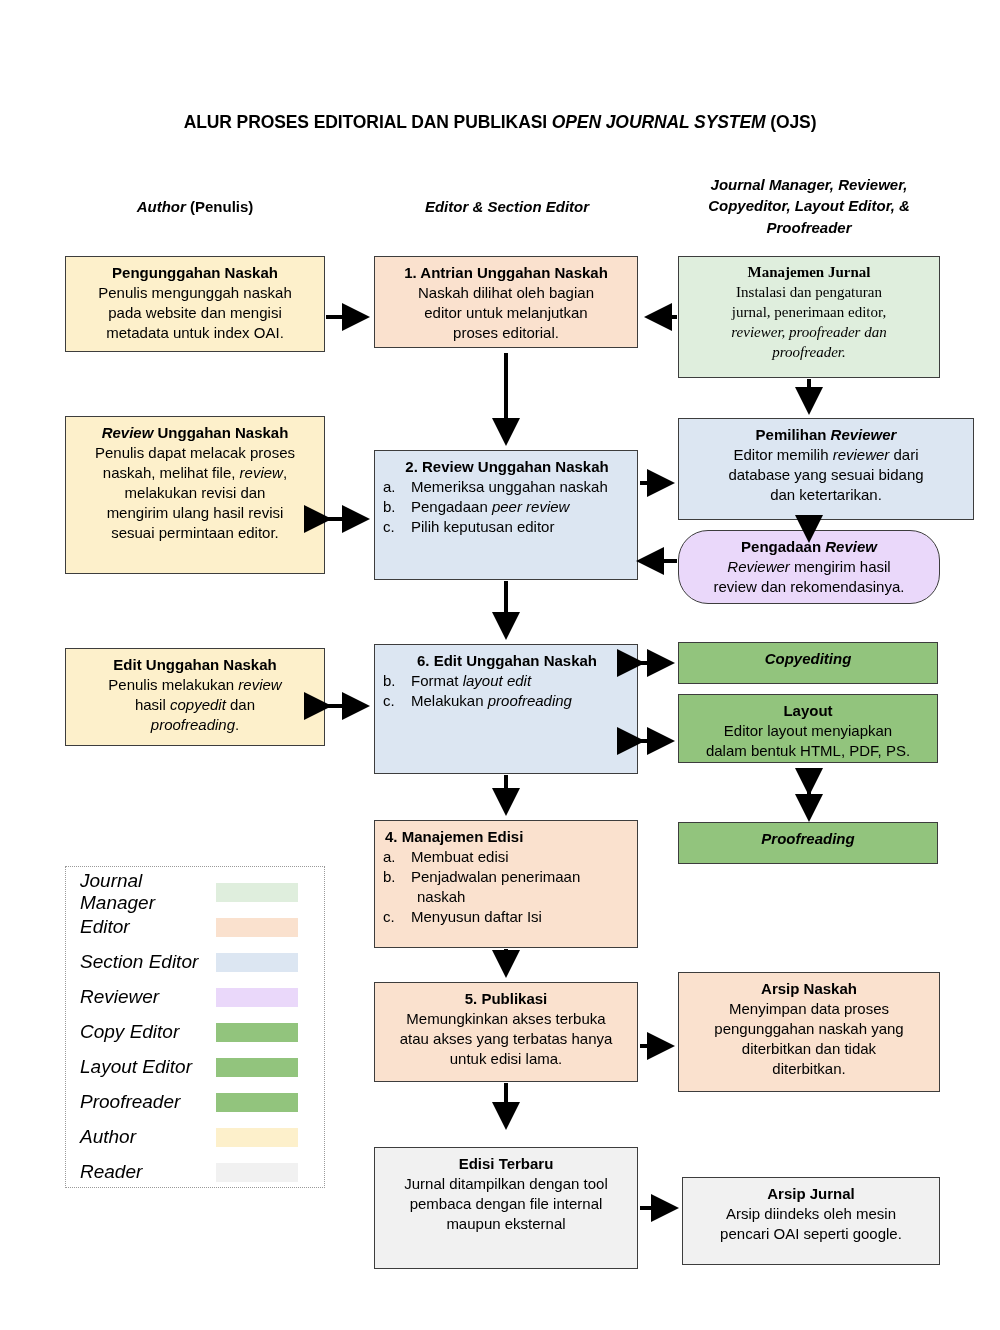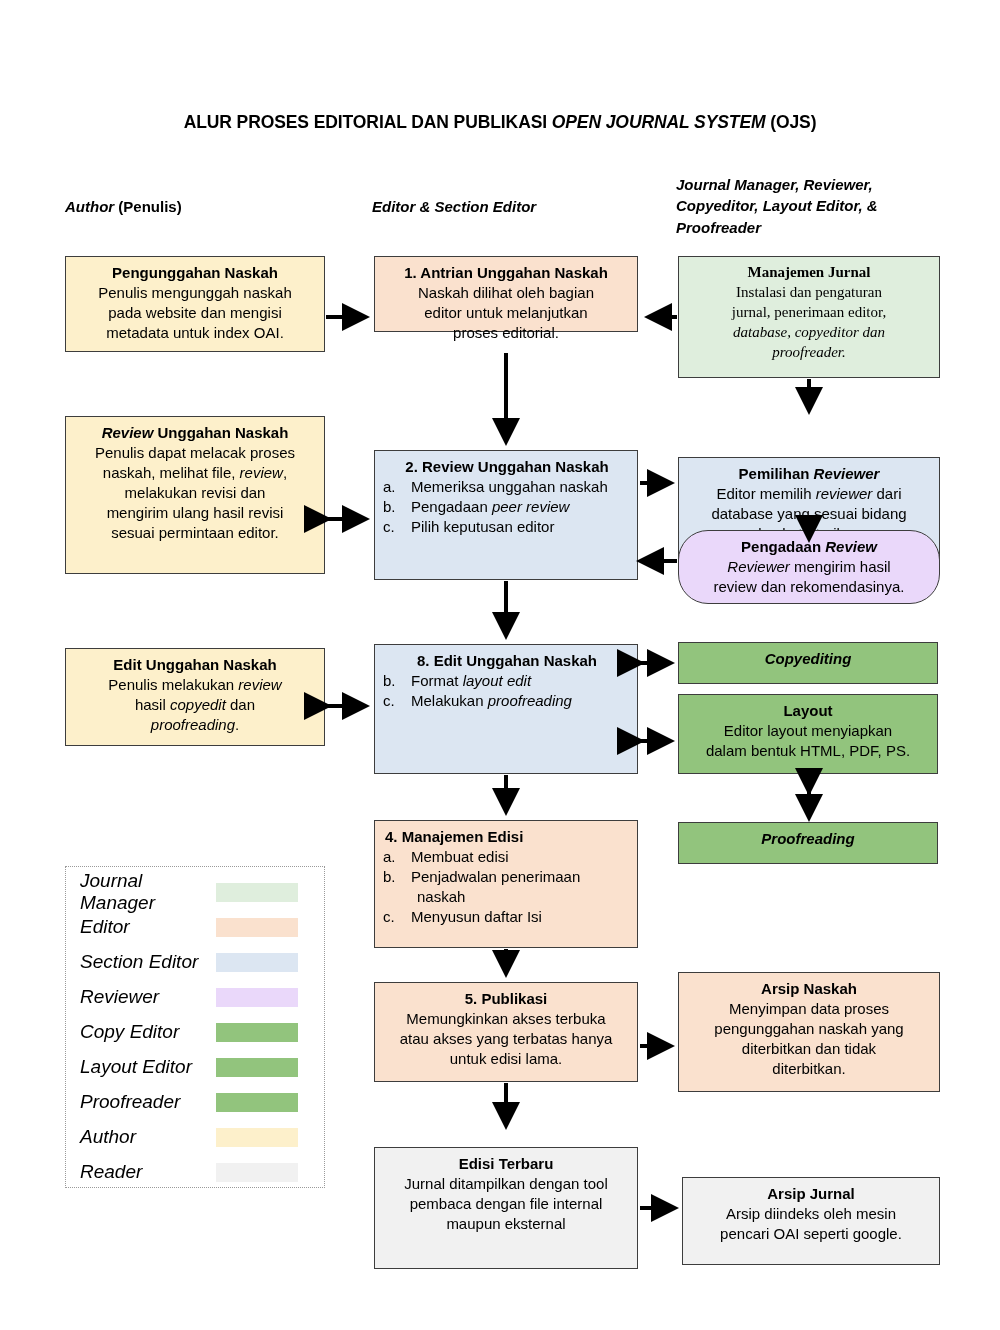--- a/index.html
+++ b/index.html
@@ -21,20 +21,21 @@
     top: 112px;
     text-align: center;
     font-size: 17.5px;
     font-weight: bold;
     letter-spacing: -0.1px;
   }
   .title i { font-style: italic; }
 
   .colhead {
     position: absolute;
+    text-align: center;
     font-size: 15px;
     font-weight: bold;
     font-style: italic;
     line-height: 1.42;
   }
   .colhead .reg { font-style: normal; }
 
   .box {
     position: absolute;
     box-sizing: border-box;
@@ -120,82 +121,82 @@
     <i>Journal Manager, Reviewer, Copyeditor, Layout Editor, &amp; Proofreader</i>
   </div>
 
   <div class="box c-auth" style="left:65px; top:256px; width:260px; height:96px;">
     <span class="hd">Pengunggahan Naskah</span>
     <span class="ln">Penulis mengunggah naskah</span>
     <span class="ln">pada website dan mengisi</span>
     <span class="ln">metadata untuk index OAI.</span>
   </div>
 
-  <div class="box c-ed" style="left:374px; top:256px; width:264px; height:76px;">
+  <div class="box c-ed" style="left:374px; top:256px; width:264px; height:92px;">
     <span class="hd">1.  Antrian Unggahan Naskah</span>
     <span class="ln">Naskah dilihat oleh bagian</span>
     <span class="ln">editor untuk melanjutkan</span>
     <span class="ln">proses editorial.</span>
   </div>
 
   <div class="box c-jm" style="left:678px; top:256px; width:262px; height:122px;font-family:Liberation Serif, serif;">
     <span class="hd">Manajemen Jurnal</span>
     <span class="ln">Instalasi dan pengaturan</span>
     <span class="ln">jurnal, penerimaan editor,</span>
-    <span class="ln"><i>database, copyeditor dan</i></span>
+    <span class="ln"><i>reviewer, proofreader dan</i></span>
     <span class="ln"><i>proofreader.</i></span>
   </div>
 
   <div class="box c-auth" style="left:65px; top:416px; width:260px; height:158px;">
     <span class="hd"><i>Review</i><span> Unggahan Naskah</span></span>
     <span class="ln">Penulis dapat melacak proses</span>
     <span class="ln">naskah, melihat file, <i>review</i>,</span>
     <span class="ln">melakukan revisi dan</span>
     <span class="ln">mengirim ulang hasil revisi</span>
     <span class="ln">sesuai permintaan editor.</span>
   </div>
 
   <div class="box c-se listbox" style="left:374px; top:450px; width:264px; height:130px;">
     <span class="hd" style="text-align:center;">2. Review Unggahan Naskah</span>
     <span class="li"><span class="mk">a.</span>Memeriksa unggahan naskah</span>
     <span class="li"><span class="mk">b.</span>Pengadaan <i>peer review</i></span>
     <span class="li"><span class="mk">c.</span>Pilih keputusan editor</span>
   </div>
 
-  <div class="box c-se" style="left:678px; top:418px; width:262px; height:102px;margin-top:39px;">
+  <div class="box c-se" style="left:678px; top:418px; width:296px; height:102px;">
     <span class="hd"><span>Pemilihan </span><i>Reviewer</i></span>
     <span class="ln">Editor memilih <i>reviewer</i> dari</span>
     <span class="ln">database yang sesuai bidang</span>
     <span class="ln">dan ketertarikan.</span>
   </div>
 
   <div class="box c-rev" style="left:678px; top:530px; width:262px; height:74px;border-radius:30px;">
     <span class="hd"><span>Pengadaan </span><i>Review</i></span>
     <span class="ln"><i>Reviewer</i> mengirim hasil</span>
     <span class="ln">review dan rekomendasinya.</span>
   </div>
 
   <div class="box c-auth" style="left:65px; top:648px; width:260px; height:98px;">
     <span class="hd">Edit Unggahan Naskah</span>
     <span class="ln">Penulis melakukan <i>review</i></span>
     <span class="ln">hasil <i>copyedit</i> dan</span>
     <span class="ln"><i>proofreading</i>.</span>
   </div>
 
   <div class="box c-se listbox" style="left:374px; top:644px; width:264px; height:130px;">
-    <span class="hd" style="text-align:center;">8.  Edit Unggahan Naskah</span>
+    <span class="hd" style="text-align:center;">6.  Edit Unggahan Naskah</span>
     <span class="li"><span class="mk">b.</span>Format <i>layout edit</i></span>
     <span class="li"><span class="mk">c.</span>Melakukan <i>proofreading</i></span>
   </div>
 
   <div class="box c-gr" style="left:678px; top:642px; width:260px; height:42px;">
     <span class="hd" style="font-style:italic;">Copyediting</span>
   </div>
 
-  <div class="box c-gr" style="left:678px; top:694px; width:260px; height:80px;">
+  <div class="box c-gr" style="left:678px; top:694px; width:260px; height:69px;">
     <span class="hd">Layout</span>
     <span class="ln">Editor layout menyiapkan</span>
     <span class="ln">dalam bentuk HTML, PDF, PS.</span>
   </div>
 
   <div class="box c-gr" style="left:678px; top:822px; width:260px; height:42px;">
     <span class="hd" style="font-style:italic;">Proofreading</span>
   </div>
 
   <div class="box c-ed listbox" style="left:374px; top:820px; width:264px; height:128px;">

